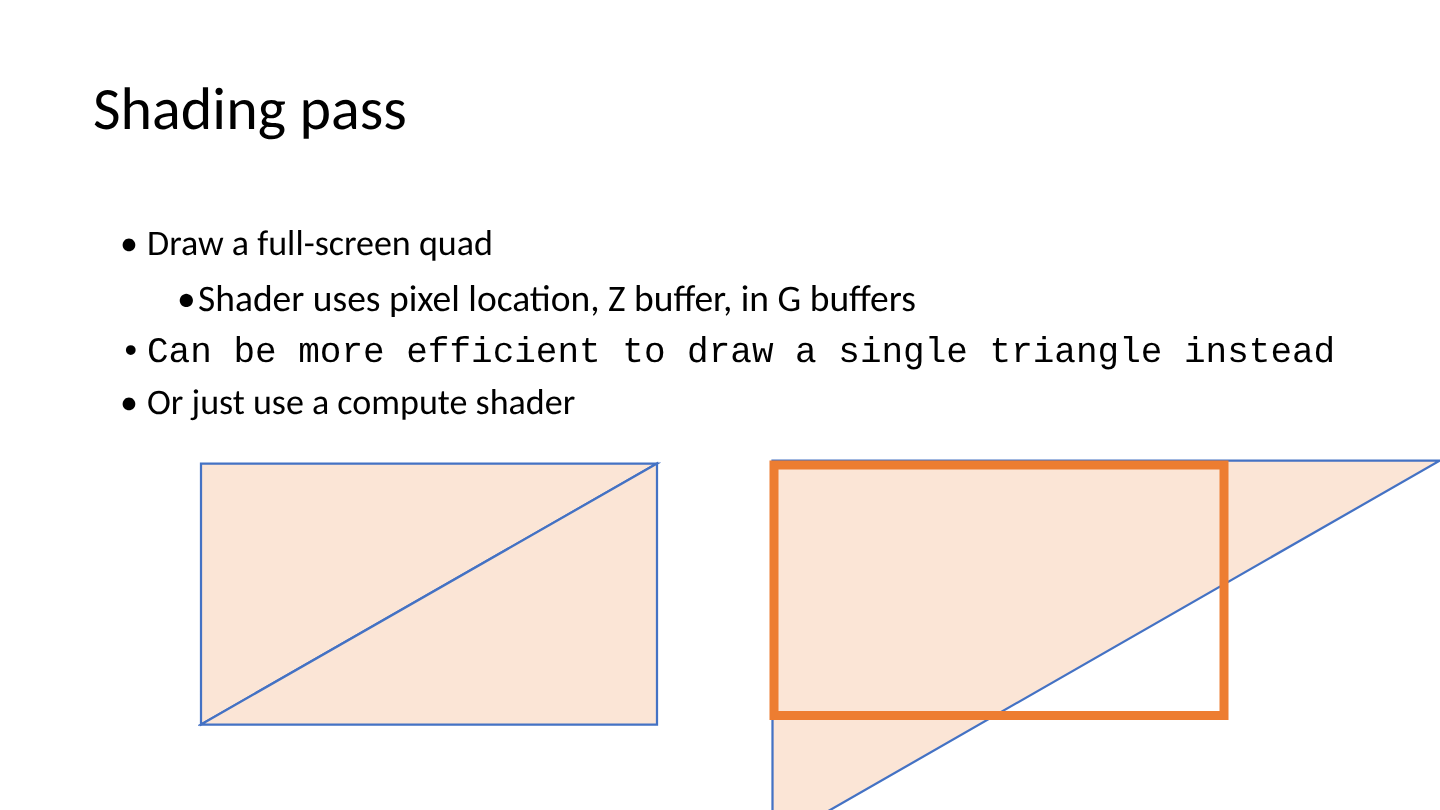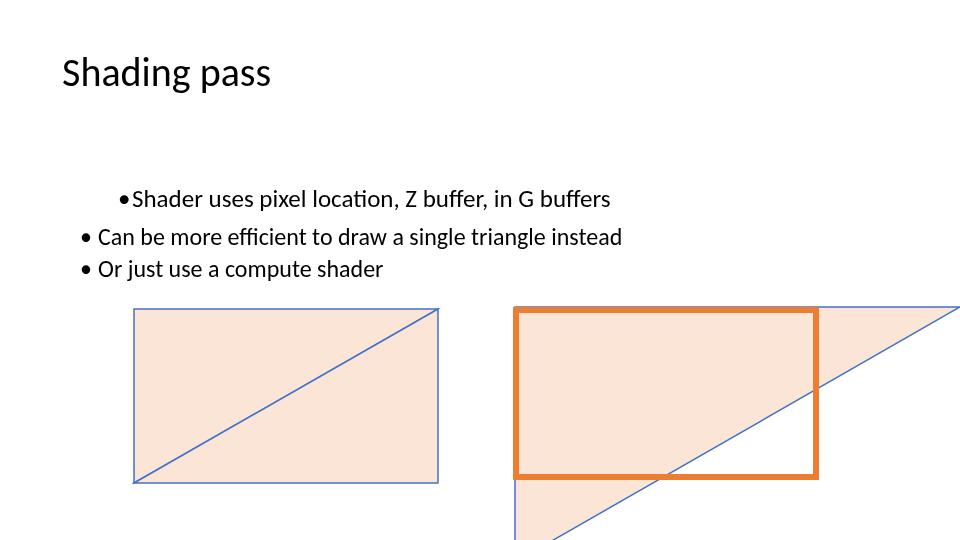--- a/index.html
+++ b/index.html
@@ -4,32 +4,33 @@
 <style>
   html,body{margin:0;padding:0;width:960px;height:540px;background:#fff;font-family:"Segoe UI","Calibri",sans-serif;color:#000;}
   .slide{position:relative;width:960px;height:392px;padding-left:44px;}
   .title{position:absolute;left:62px;top:48px;font-size:40px;font-weight:400;letter-spacing:0px;}
   .b1{position:absolute;left:80px;font-size:24px;}
   .b1 .dot{display:inline-block;width:18px;}
   .b2{position:absolute;left:118px;font-size:25px;}
   .b2 .dot{display:inline-block;width:14px;}
   .row1{top:148px;}
   .row2{top:183px;}
-  .row3{top:222px;}
+  .row3{top:222px;font-family:Liberation Mono, monospace;}
   .row4{top:254px;}
   .figs{position:absolute;left:0;top:307px;width:960px;height:210px;}
   svg{position:absolute;}
 </style>
 </head>
 <body>
 
 <div class="slide">
 
   <div class="title">Shading pass</div>
 
+  <div class="b1 row1"><span class="dot">•</span><span>Draw a full-screen quad</span></div>
 
   <div class="b2 row2"><span class="dot">•</span><span>Shader uses pixel location, Z buffer, in G buffers</span></div>
 
   <div class="b1 row3"><span class="dot">•</span><span>Can be more efficient to draw a single triangle instead</span></div>
 
   <div class="b1 row4"><span class="dot">•</span><span>Or just use a compute shader</span></div>
 
   <div class="figs">
 
     <svg style="left:132px;top:0;" width="310" height="180" viewBox="0 0 310 180">

